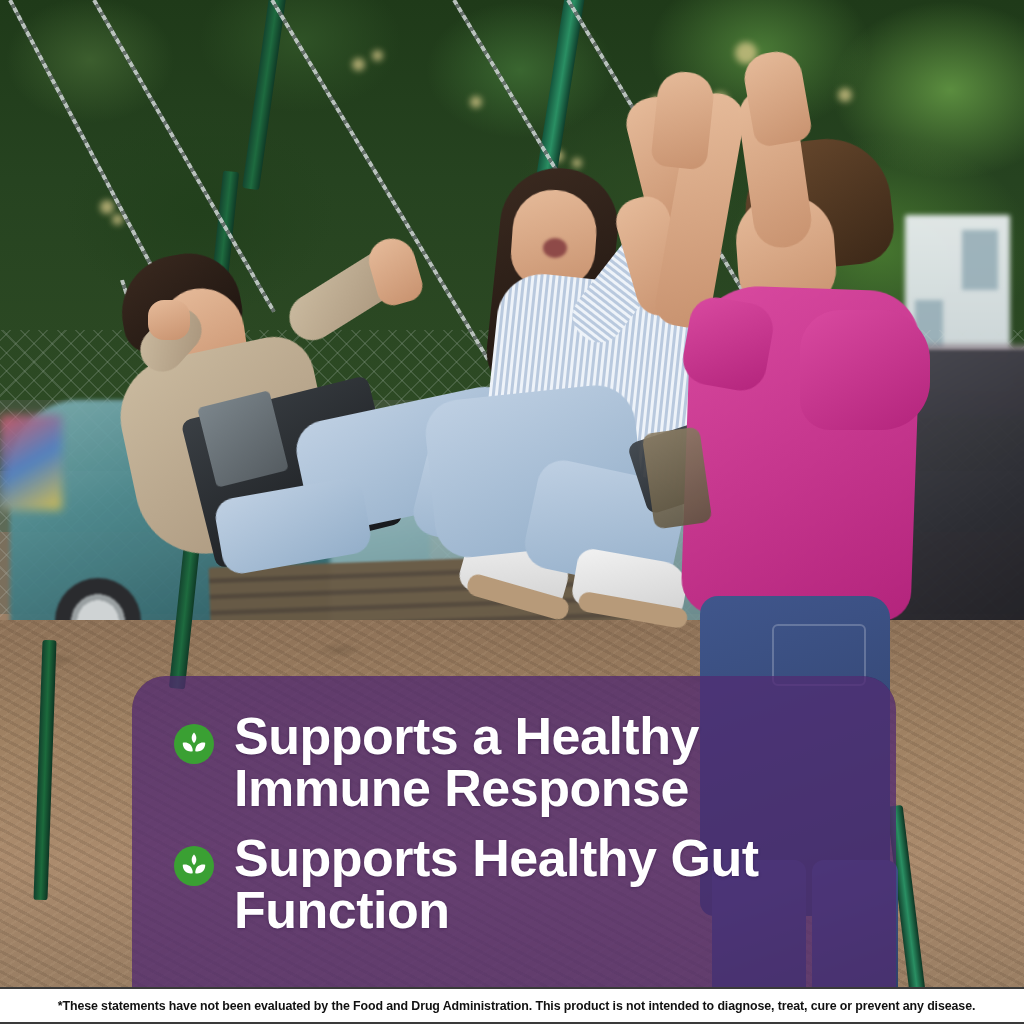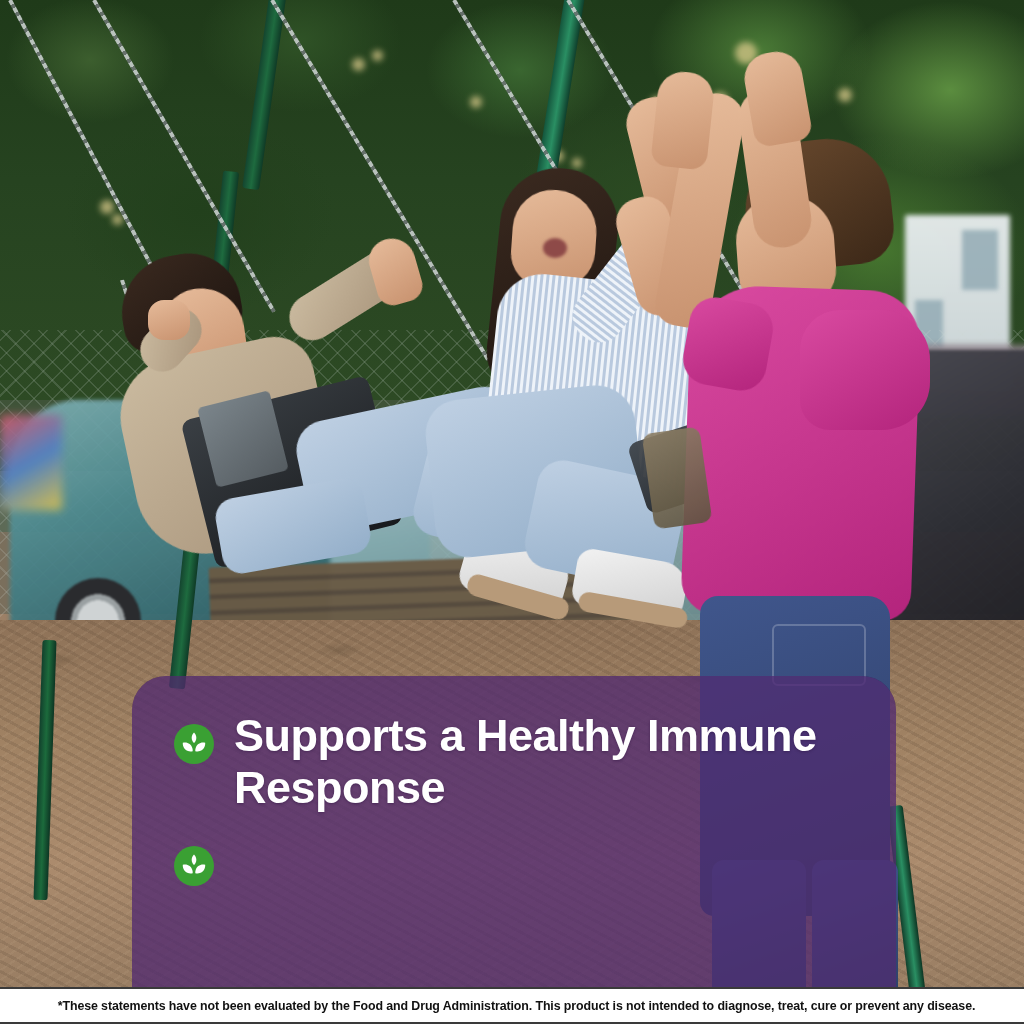--- a/index.html
+++ b/index.html
@@ -102,21 +102,21 @@
   }
   .card-tint{ position:absolute; left:132px; top:676px; width:764px; height:311px;
     border-radius:34px 34px 0 0;
     background:rgba(112,69,146,0.55); }
 
   .benefits{ position:absolute; left:132px; top:676px; width:764px; height:311px;
     padding:34px 0 0 42px; }
 
   .benefit{ display:flex; align-items:flex-start; gap:20px; margin-bottom:18px; }
   .leaf-badge{ flex:0 0 auto; width:40px; height:40px; margin-top:14px; }
-  .benefit-text{ color:#ffffff; font-weight:bold; font-size:45px; line-height:52px;
+  .benefit-text{ color:#ffffff; font-weight:bold; font-size:52px; line-height:52px;
     letter-spacing:-0.5px; max-width:660px;
     text-shadow:0 1px 3px rgba(40,16,60,.45); }
 
   
   .disclaimer{ position:absolute; left:0; top:987px; width:1024px; height:37px;
     background:#ffffff; border-top:2px solid #3a3a3a; border-bottom:2px solid #3a3a3a;
     display:flex; align-items:center; }
   .disclaimer span{ display:block; width:100%; text-align:center;
     color:#111; font-size:12.4px; font-weight:bold; letter-spacing:-0.1px; padding:0 10px;margin-left:9px; }
 </style>
@@ -243,20 +243,21 @@
 
     <div class="benefit" style="margin-top:18px;">
       <span class="leaf-badge">
         <svg viewBox="0 0 40 40" width="40" height="40" aria-hidden="true">
           <circle cx="20" cy="20" r="20" fill="#3aa033"></circle>
           <path d="M20 8.5c3.1 3.0 3.1 7.6 0 10.6-3.1-3.0-3.1-7.6 0-10.6z" fill="#ffffff"></path>
           <path d="M8.8 18.8c4.3-1.2 8.4 1.1 9.6 5.4.3 1.0.4 2.0.3 3.0-4.3 1.2-8.4-1.1-9.6-5.4-.3-1.0-.4-2.0-.3-3.0z" fill="#ffffff"></path>
           <path d="M31.2 18.8c.1 1.0 0 2.0-.3 3.0-1.2 4.3-5.3 6.6-9.6 5.4-.1-1.0 0-2.0.3-3.0 1.2-4.3 5.3-6.6 9.6-5.4z" fill="#ffffff"></path>
         </svg>
       </span>
+      <span class="benefit-text">Supports Healthy Gut Function</span>
     </div>
 
   </div>
 
   <div class="disclaimer">
     <span>*These statements have not been evaluated by the Food and Drug Administration. This product is not intended to diagnose, treat, cure or prevent any disease.</span>
   </div>
 
 </div>
 

